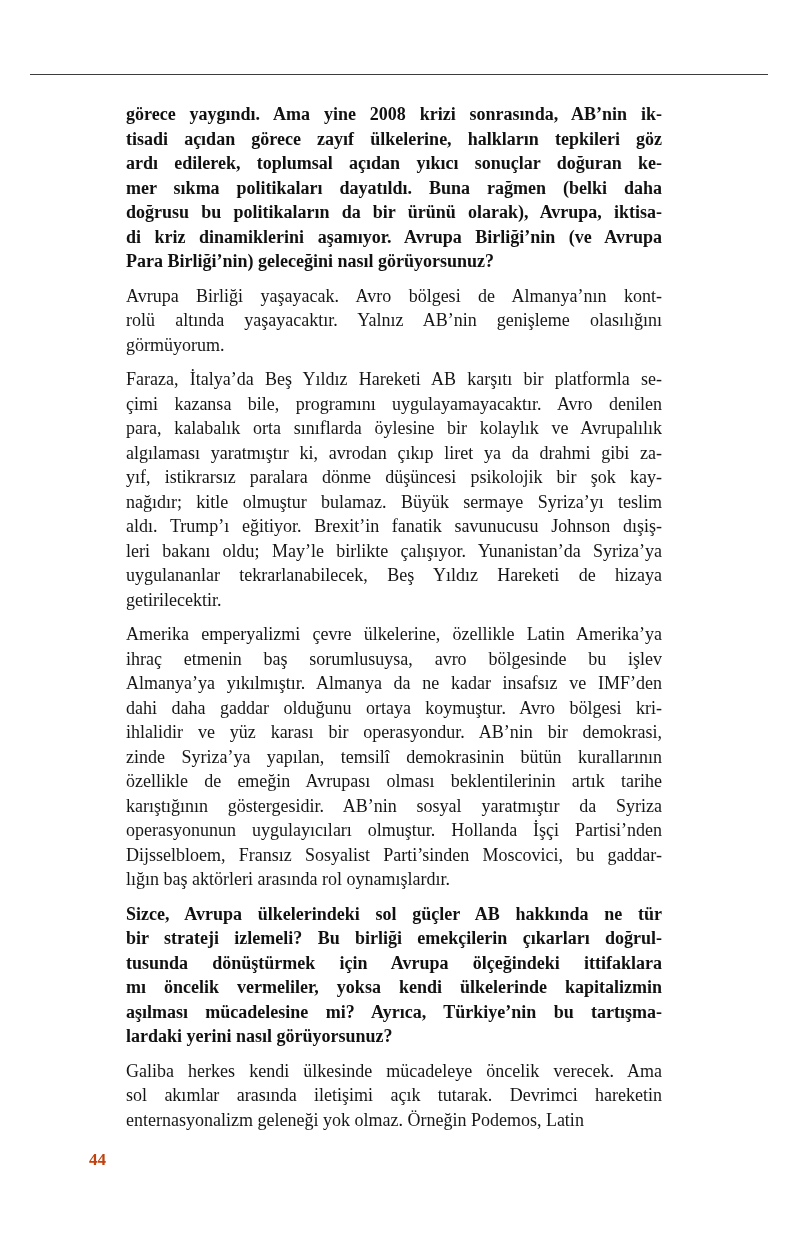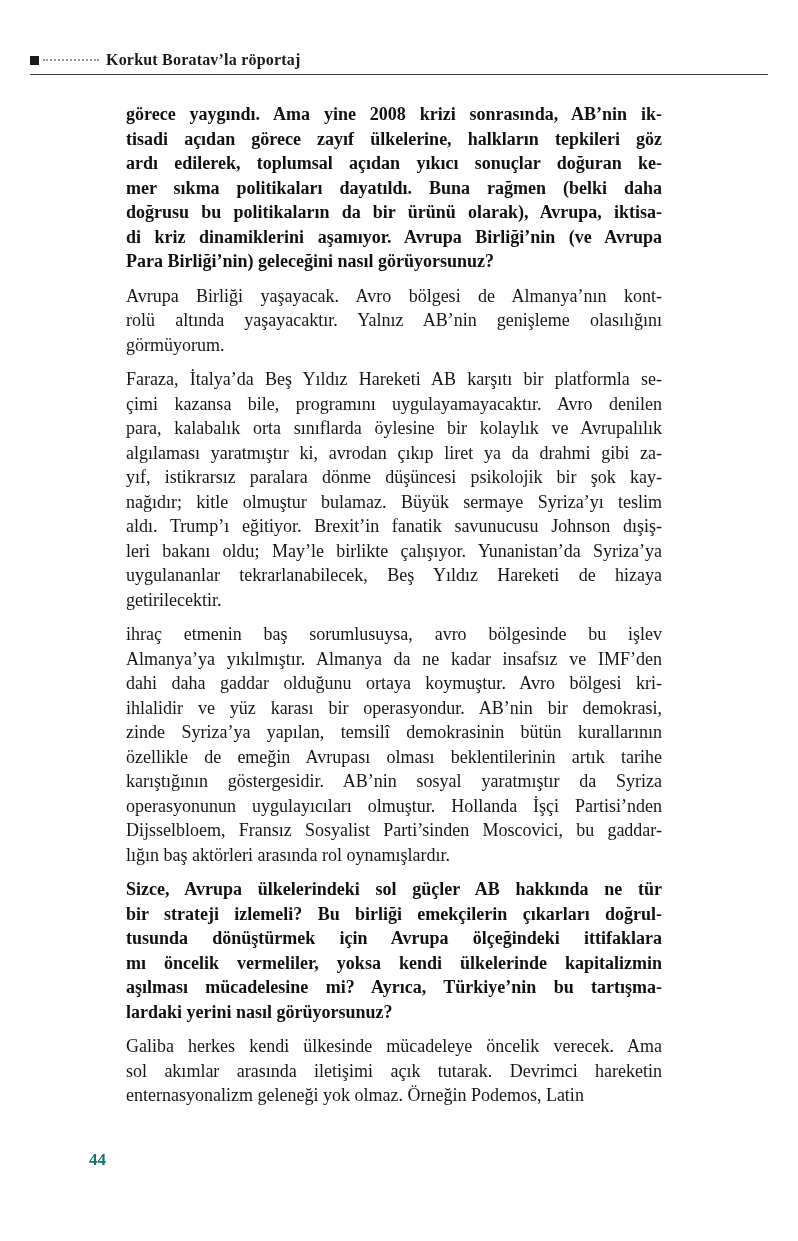--- a/index.html
+++ b/index.html
@@ -65,33 +65,28 @@
   .line.just {
     text-align: justify;
     text-align-last: justify;
   }
   .page-number {
     position: absolute;
     left: 89px;
     top: 1150px;
     font-weight: 700;
     font-size: 17px;
-    color: #0f766e;
+    color: #c2410c;
   }
 </style>
 </head>
 <body>
 
 <div class="page">
 
-  <div class="page-header">
-    <span class="hdr-square"></span>
-    <span class="hdr-dots"></span>
-    <span class="hdr-title">Korkut Boratav’la röportaj</span>
-  </div>
 
   <div class="hdr-rule"></div>
 
   <main class="body-text" id="paragraphs">
       <div class="paragraph bold">
         <div class="line just">görece yaygındı. Ama yine 2008 krizi sonrasında, AB’nin ik-</div>
         <div class="line just">tisadi açıdan görece zayıf ülkelerine, halkların tepkileri göz</div>
         <div class="line just">ardı edilerek, toplumsal açıdan yıkıcı sonuçlar doğuran ke-</div>
         <div class="line just">mer sıkma politikaları dayatıldı. Buna rağmen (belki daha</div>
         <div class="line just">doğrusu bu politikaların da bir ürünü olarak), Avrupa, iktisa-</div>
@@ -109,20 +104,21 @@
         <div class="line just">para, kalabalık orta sınıflarda öylesine bir kolaylık ve Avrupalılık</div>
         <div class="line just">algılaması yaratmıştır ki, avrodan çıkıp liret ya da drahmi gibi za-</div>
         <div class="line just">yıf, istikrarsız paralara dönme düşüncesi psikolojik bir şok kay-</div>
         <div class="line just">nağıdır; kitle olmuştur bulamaz. Büyük sermaye Syriza’yı teslim</div>
         <div class="line just">aldı. Trump’ı eğitiyor. Brexit’in fanatik savunucusu Johnson dışiş-</div>
         <div class="line just">leri bakanı oldu; May’le birlikte çalışıyor. Yunanistan’da Syriza’ya</div>
         <div class="line just">uygulananlar tekrarlanabilecek, Beş Yıldız Hareketi de hizaya</div>
         <div class="line">getirilecektir.</div>
       </div>
       <div class="paragraph">
+        <div class="line just">Amerika emperyalizmi çevre ülkelerine, özellikle Latin Amerika’ya</div>
         <div class="line just">ihraç etmenin baş sorumlusuysa, avro bölgesinde bu işlev</div>
         <div class="line just">Almanya’ya yıkılmıştır. Almanya da ne kadar insafsız ve IMF’den</div>
         <div class="line just">dahi daha gaddar olduğunu ortaya koymuştur. Avro bölgesi kri-</div>
         <div class="line just">ihlalidir ve yüz karası bir operasyondur. AB’nin bir demokrasi,</div>
         <div class="line just">zinde Syriza’ya yapılan, temsilî demokrasinin bütün kurallarının</div>
         <div class="line just">özellikle de emeğin Avrupası olması beklentilerinin artık tarihe</div>
         <div class="line just">karıştığının göstergesidir. AB’nin sosyal yaratmıştır da Syriza</div>
         <div class="line just">operasyonunun uygulayıcıları olmuştur. Hollanda İşçi Partisi’nden</div>
         <div class="line just">Dijsselbloem, Fransız Sosyalist Parti’sinden Moscovici, bu gaddar-</div>
         <div class="line">lığın baş aktörleri arasında rol oynamışlardır.</div>

